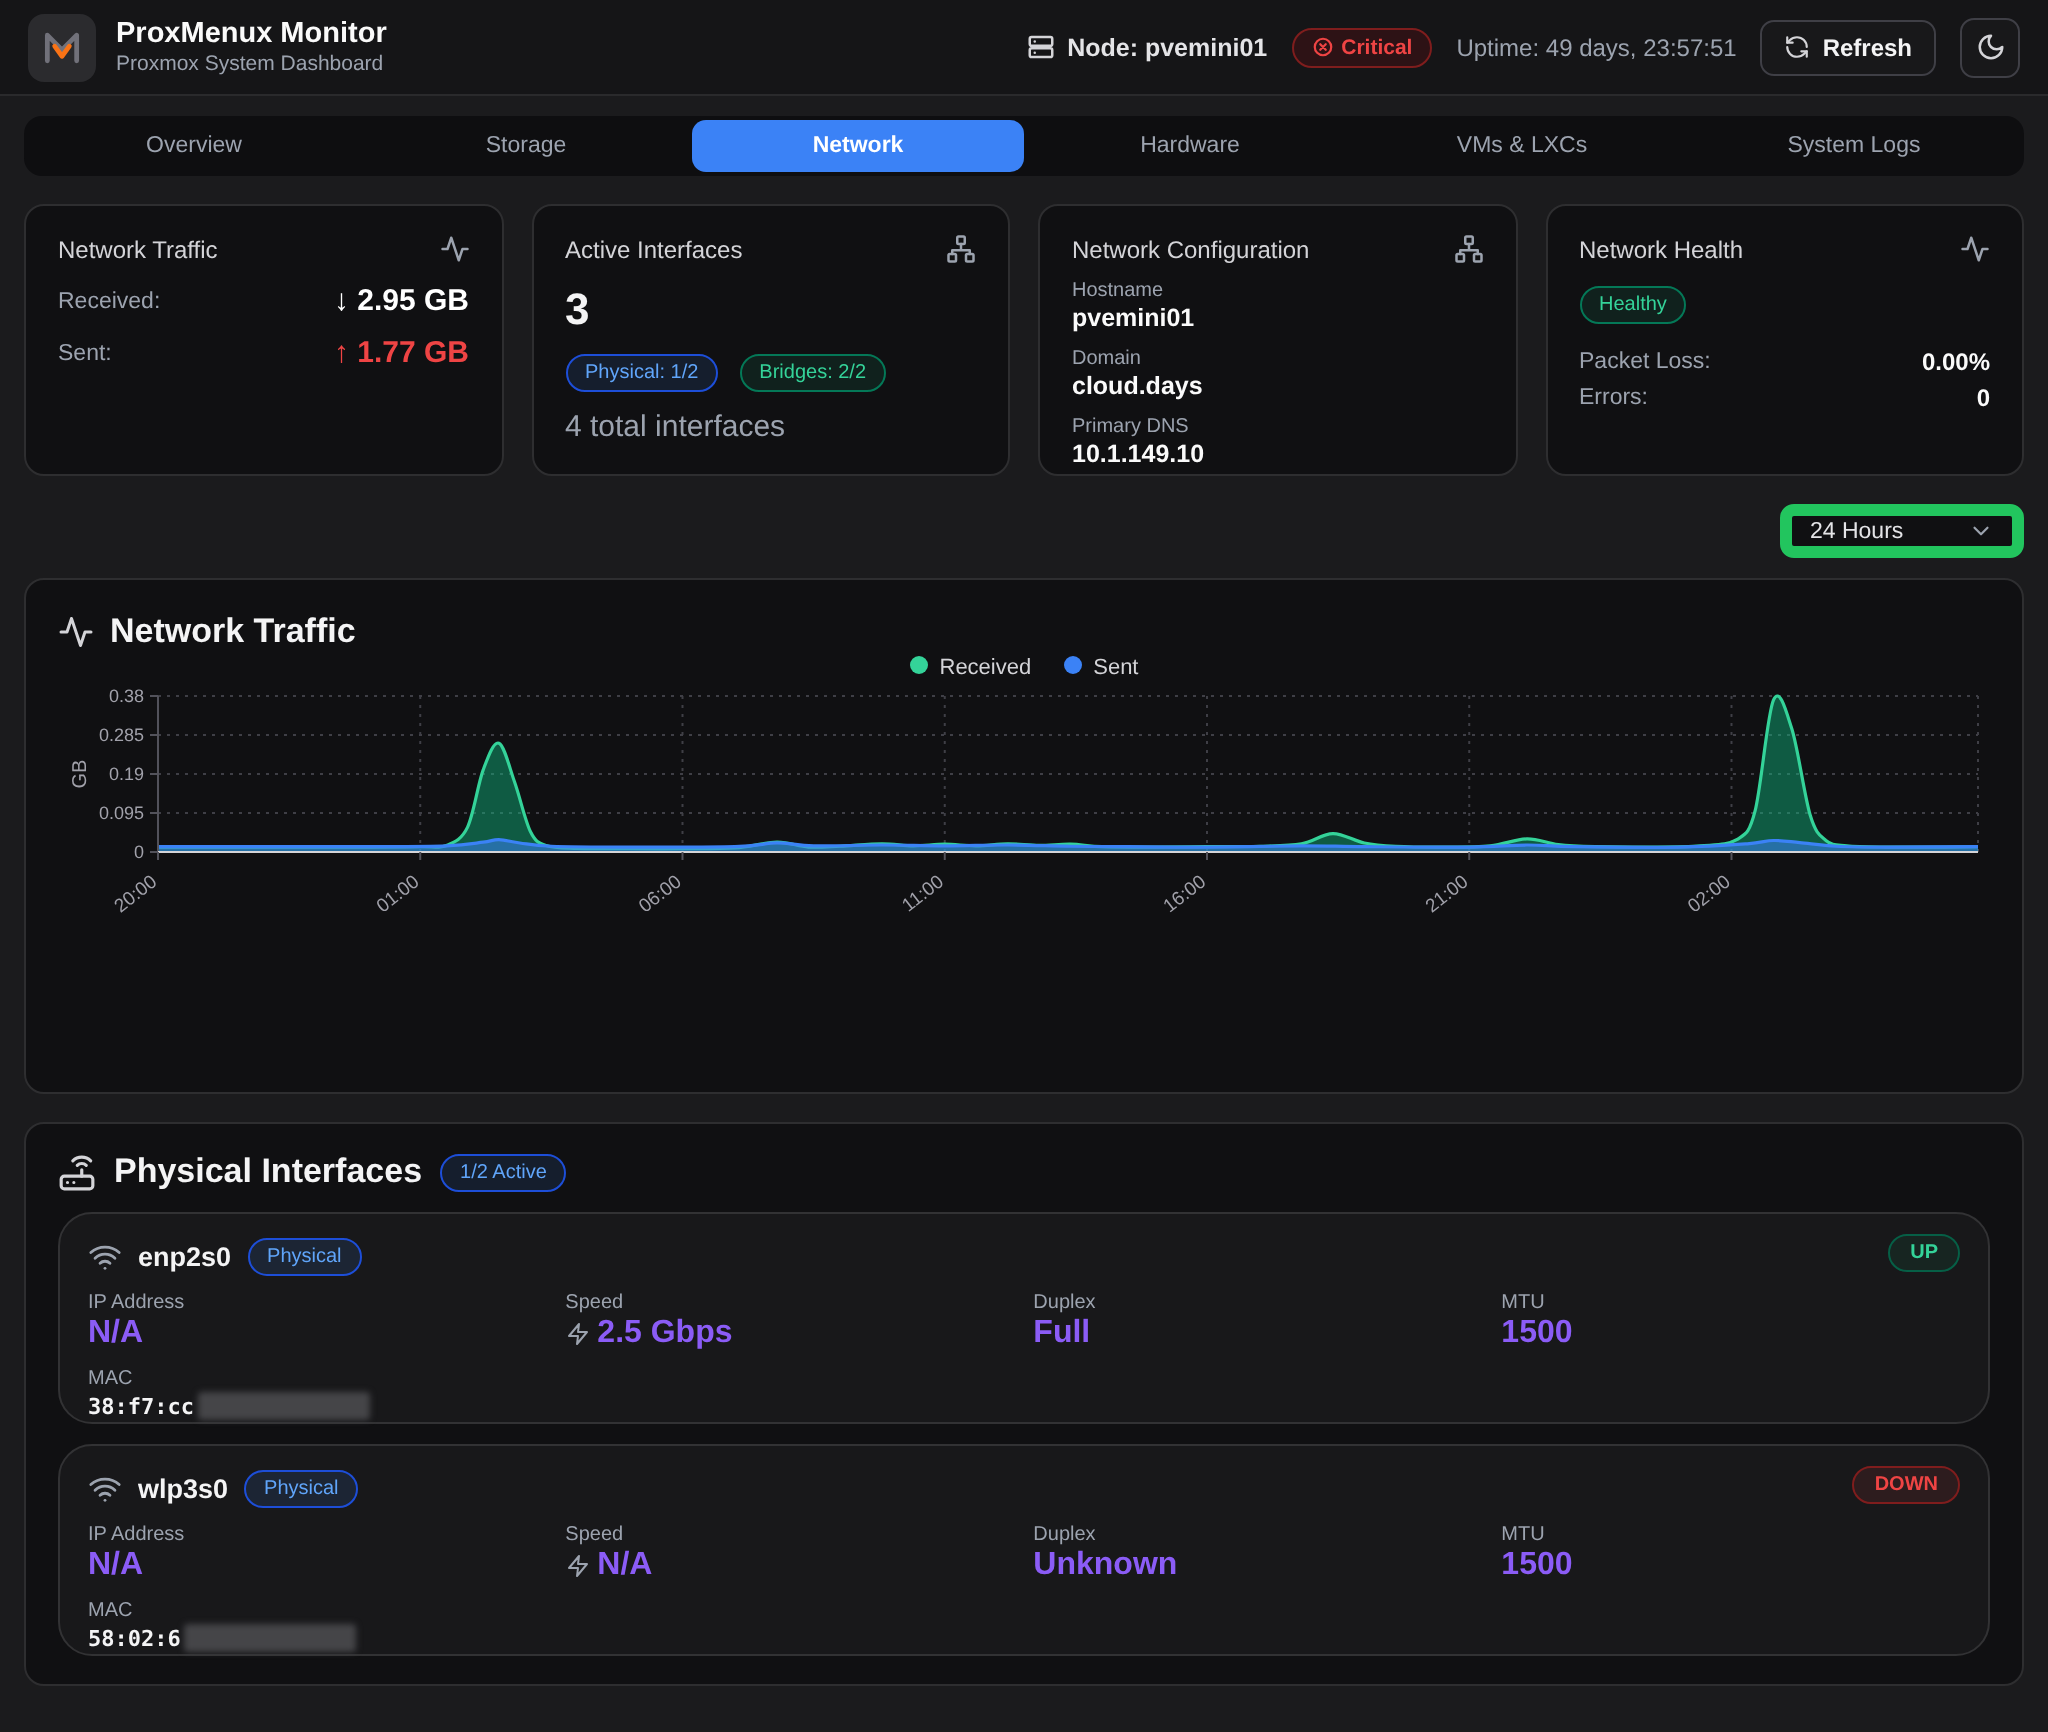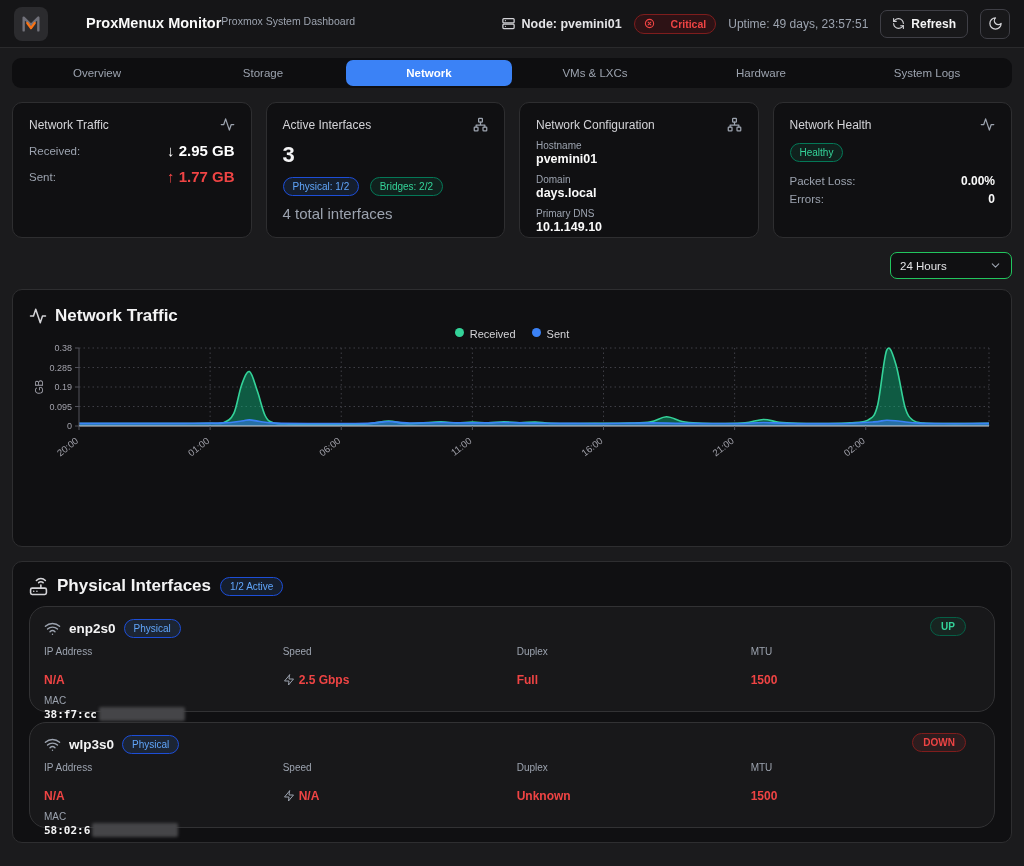--- a/index.html
+++ b/index.html
@@ -4,26 +4,26 @@
 <style>
   * { margin:0; padding:0; box-sizing:border-box; }
   html,body { width:1024px; height:866px; background:#1b1b1d; color:#f4f4f5;
     font-family:"Liberation Sans", sans-serif; overflow:hidden; }
 
   
   .header { height:48px; background:#151517; border-bottom:1px solid #2a2a2c;
     display:flex; align-items:center; padding:0 14px; gap:10px; }
   .logo { width:34px; height:34px; border-radius:8px; background:#2b2b2e;
     display:flex; align-items:center; justify-content:center; }
-  .titleblock { display:flex; flex-direction:row; line-height:1.15;margin-left:28px; }
+  .titleblock { display:flex; flex-direction:column; line-height:1.15; }
   .app-title { font-size:14.5px; font-weight:bold; color:#fafafa; }
   .app-sub { font-size:10.5px; color:#9ca3af; }
   .header-right { margin-left:auto; display:flex; align-items:center; gap:12px; }
   .node-chip { display:flex; align-items:center; gap:6px; font-size:12.5px; font-weight:bold; color:#e4e4e7; }
-  .crit-badge { display:flex; align-items:flex-start; gap:16px; background:#2d1215; border:1px solid #7f1d1d;
+  .crit-badge { display:flex; align-items:flex-start; gap:4px; background:#2d1215; border:1px solid #7f1d1d;
     color:#ef4444; font-size:10.5px; font-weight:bold; padding:3px 9px; border-radius:999px; }
   .uptime { font-size:12px; color:#9ca3af; }
   .btn { display:flex; align-items:center; gap:6px; background:#18181a; border:1px solid #3f3f46;
     border-radius:7px; padding:6px 11px; font-size:12px; font-weight:bold; color:#f4f4f5; cursor:pointer; }
   .iconbtn { width:30px; height:30px; justify-content:center; padding:0; }
 
   .content { padding:10px 12px 0 12px; }
 
   
   .tabbar { background:#0e0e10; border-radius:9px; height:30px; display:flex; padding:2px; }
@@ -44,21 +44,21 @@
   .count-big { font-size:22px; font-weight:bold; margin:2px 0 8px 0; }
   .pill { display:inline-block; font-size:10px; font-weight:normal; padding:3px 9px; border-radius:999px; }
   .pill-blue { color:#60a5fa; border:1px solid #1d4ed8; background:rgba(59,130,246,.12); }
   .pill-green { color:#34d399; border:1px solid #047857; background:rgba(16,185,129,.10); }
   .muted-note { font-size:15px; color:#9ca3af; margin-top:9px; }
   .cfg-label { font-size:10px; color:#9ca3af; margin-top:8px; }
   .cfg-value { font-size:12.5px; font-weight:bold; color:#fafafa; margin-top:1px; }
 
   
   .range-row { display:flex; justify-content:flex-end; margin-top:14px; }
-  .select { width:122px; height:27px; background:#101012; border:1px solid #22c55e; border-radius:7px;
+  .select { width:122px; height:27px; background:#101012; border:6px solid #22c55e; border-radius:7px;
     display:flex; align-items:center; justify-content:space-between; padding:0 9px; font-size:11.5px;
     color:#e4e4e7; cursor:pointer; }
 
   
   .chart-card { margin-top:10px; background:#101012; border:1px solid #2e2e30; border-radius:10px;
     padding:16px; height:258px; }
   .chart-title-row { display:flex; align-items:center; gap:8px; }
   .chart-title { font-size:17px; font-weight:bold; }
   .legend { display:flex; justify-content:center; gap:16px; margin-top:2px; }
   .legend-item { display:flex; gap:6px; font-size:11px; color:#d4d4d8; }
@@ -66,27 +66,27 @@
 
   
   .phys-card { margin-top:14px; background:#101012; border:1px solid #2e2e30; border-radius:10px;
     padding:14px 16px; height:282px; }
   .phys-head { display:flex; align-items:center; gap:9px; margin-bottom:10px; }
   .phys-title { font-size:17px; font-weight:bold; }
   .iface { background:#18181a; border:1px solid #323234; border-radius:17px; padding:12px 14px;
     margin-top:10px; height:106px; position:relative; }
   .iface-head { display:flex; align-items:center; gap:8px; }
   .iface-name { font-size:13.5px; font-weight:bold; }
-  .status-badge { position:absolute; right:28px; top:10px; font-size:10px; font-weight:bold;
+  .status-badge { position:absolute; right:14px; top:10px; font-size:10px; font-weight:bold;
     padding:3px 10px; border-radius:999px; }
   .status-badge.up { color:#34d399; border:1px solid #065f46; background:rgba(16,185,129,.08); }
   .status-badge.down { color:#ef4444; border:1px solid #7f1d1d; background:rgba(239,68,68,.10); }
   .iface-grid { display:grid; grid-template-columns:25.5% 25% 25% 24.5%; margin-top:8px; }
   .f-label { font-size:10px; color:#9ca3af; }
-  .f-value { font-size:12px; font-weight:bold; color:#ef4444; margin-top:16px; display:flex; align-items:center; gap:4px; }
+  .f-value { font-size:16px; font-weight:bold; color:#8b5cf6; margin-top:1px; display:flex; align-items:center; gap:4px; }
   .mac-block { margin-top:8px; }
   .mac-value { font-family:"DejaVu Sans Mono", monospace; font-size:11px; font-weight:bold;
     display:flex; align-items:center; gap:2px; margin-top:1px; }
   .redact { display:inline-block; width:86px; height:14px; background:#454548; border-radius:2px; filter:blur(1.5px); }
 
   svg.icon { stroke:#d4d4d8; fill:none; stroke-width:2; stroke-linecap:round; stroke-linejoin:round; }
   svg.icon.muted { stroke:#9ca3af; }
 </style>
 </head>
 <body>
@@ -136,22 +136,22 @@
     </button>
   </div>
 </div>
 
 <div class="content">
 
   <div class="tabbar">
     <div class="tab">Overview</div>
     <div class="tab">Storage</div>
     <div class="tab active">Network</div>
+    <div class="tab">Hardware</div>
     <div class="tab">VMs &amp; LXCs</div>
-    <div class="tab">Hardware</div>
     <div class="tab">System Logs</div>
   </div>
 
   <div class="cards">
     <div class="card">
       <div class="card-head">
         <span class="card-title">Network Traffic</span>
         <svg class="icon muted" width="15" height="15" viewBox="0 0 24 24">
           <path d="M22 12h-4l-3 9L9 3l-3 9H2"></path>
         </svg>
@@ -190,21 +190,21 @@
         <svg class="icon muted" width="15" height="15" viewBox="0 0 24 24">
           <rect x="9" y="2" width="6" height="6" rx="1"></rect>
             <rect x="16" y="16" width="6" height="6" rx="1"></rect>
           <rect x="2" y="16" width="6" height="6" rx="1"></rect>
             <path d="M12 8v4M5 16v-3h14v3"></path>
         </svg>
       </div>
       <div class="cfg-label">Hostname</div>
       <div class="cfg-value">pvemini01</div>
       <div class="cfg-label">Domain</div>
-      <div class="cfg-value">days.local</div>
+      <div class="cfg-value">cloud.days</div>
       <div class="cfg-label">Primary DNS</div>
       <div class="cfg-value">10.1.149.10</div>
     </div>
 
     <div class="card">
       <div class="card-head">
         <span class="card-title">Network Health</span>
         <svg class="icon muted" width="15" height="15" viewBox="0 0 24 24">
           <path d="M22 12h-4l-3 9L9 3l-3 9H2"></path>
         </svg>

